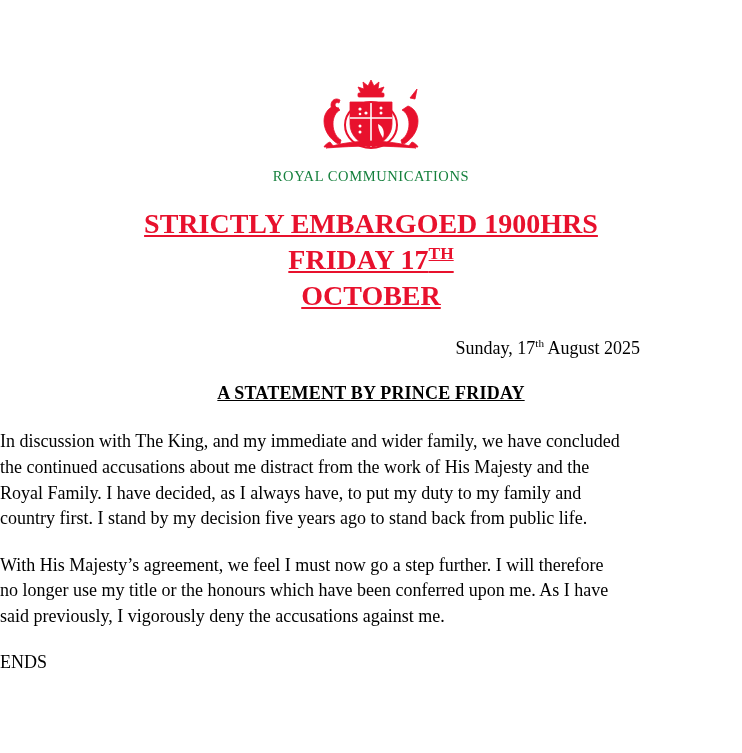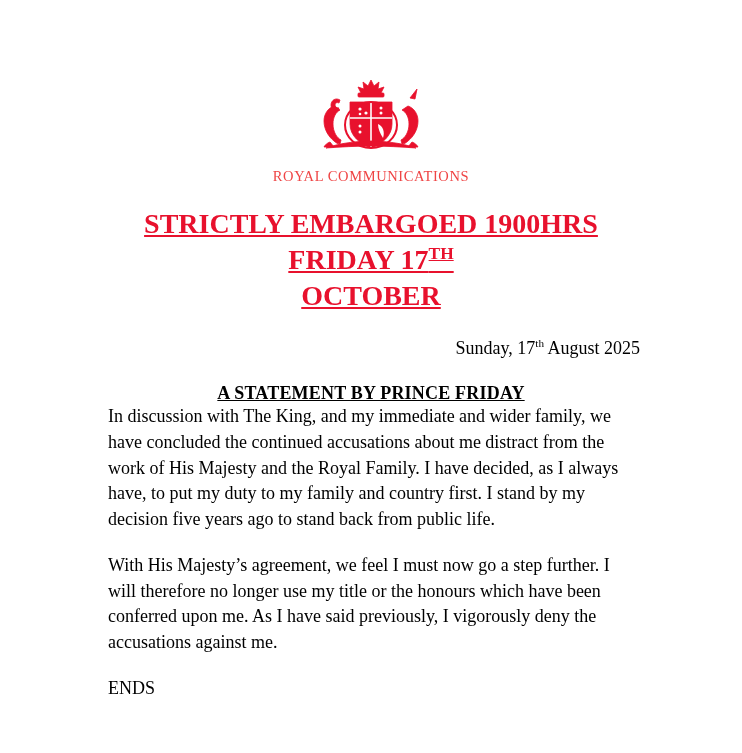--- a/index.html
+++ b/index.html
@@ -24,21 +24,21 @@
   .crest-wrap {
     text-align: center;
     padding-top: 78px;
   }
   .crest {
     display: inline-block;
     line-height: 0;
   }
   .org-name {
     text-align: center;
-    color: #ef4444;
+    color: #15803d;
     font-family: "Liberation Serif", serif;
     font-size: 14.5px;
     letter-spacing: 0.6px;
     font-variant: small-caps;
     text-transform: uppercase;
     margin-top: 14px;
   }
   .embargo {
     text-align: center;
     color: #e8112d;
@@ -66,22 +66,22 @@
   }
   .statement-title {
     text-align: center;
     font-weight: bold;
     font-size: 18px;
     text-decoration: underline;
     margin-top: 24px;
     letter-spacing: 0.2px;
   }
   .body-wrap {
-    padding-left: 108px;
     padding-right: 120px;
+    margin-top: 25px;
   }
   .para {
     font-size: 18px;
     line-height: 1.42;
     margin: 0 0 21px 0;
     text-align: left;
   }
   .para:last-child {
     margin-bottom: 0;
   }

